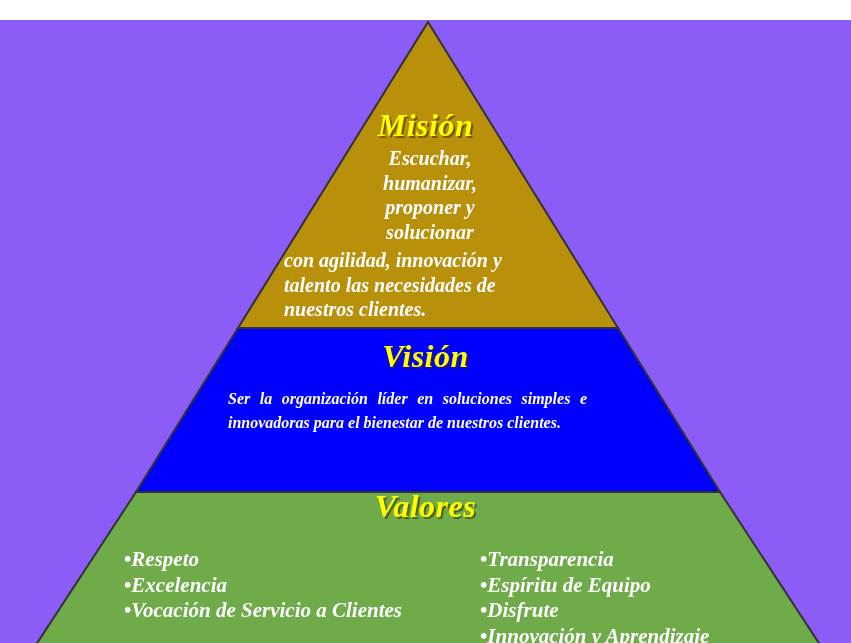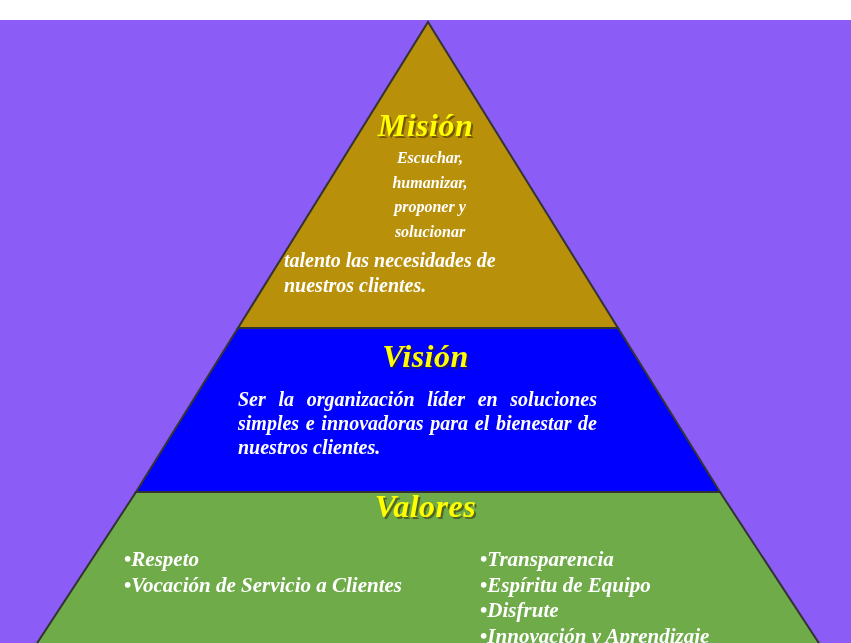--- a/index.html
+++ b/index.html
@@ -63,21 +63,21 @@
   
   #mision-body-top {
     position: absolute;
     left: 285px;
     width: 290px;
     top: 126px;
     text-align: center;
     color: #ffffff;
     font-weight: bold;
     font-style: italic;
-    font-size: 16px;
+    font-size: 20px;
     line-height: 24.5px;
   }
   #mision-body-bottom {
     position: absolute;
     left: 284px;
     width: 300px;
     top: 228px;
     text-align: left;
     color: #ffffff;
     font-weight: bold;
@@ -86,27 +86,27 @@
     line-height: 24.5px;
   }
   #mision-body-top p,
   #mision-body-bottom p {
     margin: 0;
   }
 
   
   #vision-body {
     position: absolute;
-    left: 238px;
+    left: 228px;
     width: 359px;
     top: 367px;
     color: #ffffff;
     font-weight: bold;
     font-style: italic;
-    font-size: 20px;
+    font-size: 16px;
     line-height: 24px;
     text-align: justify;
     text-align-last: left;
   }
 
   
   .valores-col {
     position: absolute;
     top: 527px;
     color: #ffffff;
@@ -147,36 +147,38 @@
   <div class="section-title" id="title-mision" style="color: rgb(255, 255, 0);">Misión</div>
 
   <div id="mision-body-top" style="color: rgb(255, 255, 255);">
     <p>Escuchar,</p>
     <p>humanizar,</p>
     <p>proponer y</p>
     <p>solucionar</p>
   </div>
 
   <div id="mision-body-bottom" style="color: rgb(255, 255, 255);">
+    <p>con agilidad, innovación y</p>
     <p>talento las necesidades de</p>
     <p>nuestros clientes.</p>
   </div>
 
   <div class="band-layer" id="band-vision"></div>
 
   <div class="section-title" id="title-vision" style="color: rgb(255, 255, 0);">Visión</div>
 
   <div id="vision-body" style="color: rgb(255, 255, 255);">Ser la organización líder en soluciones simples e innovadoras para el bienestar de nuestros clientes.</div>
 
   <div class="band-layer" id="band-valores"></div>
 
   <div class="section-title" id="title-valores" style="color: rgb(255, 255, 0);">Valores</div>
 
   <div class="valores-col" id="valores-col-left" style="color: rgb(255, 255, 255);">
     <span class="valores-item"><span class="bullet-dot">•</span><span>Respeto</span></span>
+    <span class="valores-item"><span class="bullet-dot">•</span><span>Excelencia</span></span>
     <span class="valores-item"><span class="bullet-dot">•</span><span>Vocación de Servicio a Clientes</span></span>
   </div>
 
   <div class="valores-col" id="valores-col-right" style="color: rgb(255, 255, 255);">
     <span class="valores-item"><span class="bullet-dot">•</span><span>Transparencia</span></span>
     <span class="valores-item"><span class="bullet-dot">•</span><span>Espíritu de Equipo</span></span>
     <span class="valores-item"><span class="bullet-dot">•</span><span>Disfrute</span></span>
     <span class="valores-item"><span class="bullet-dot">•</span><span>Innovación y Aprendizaje</span></span>
   </div>
 

